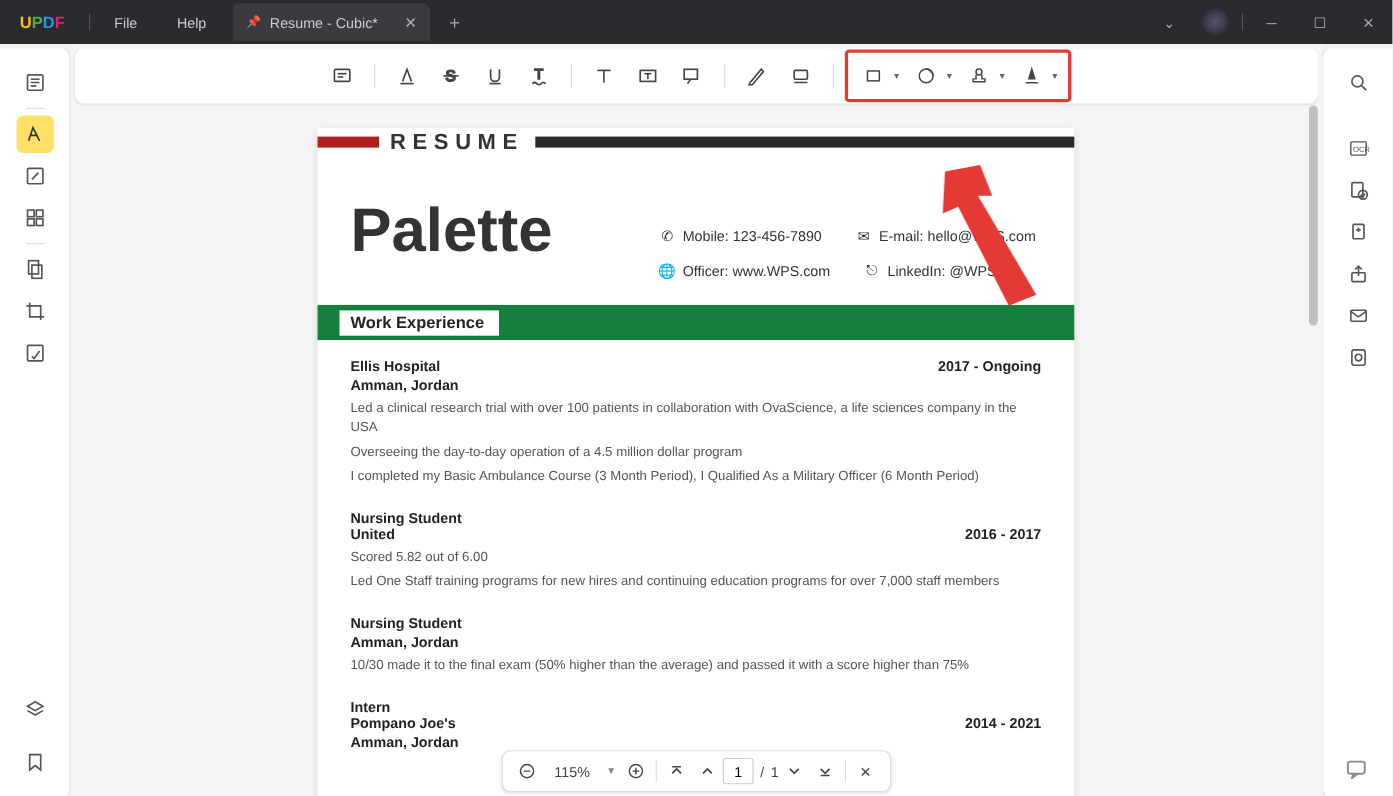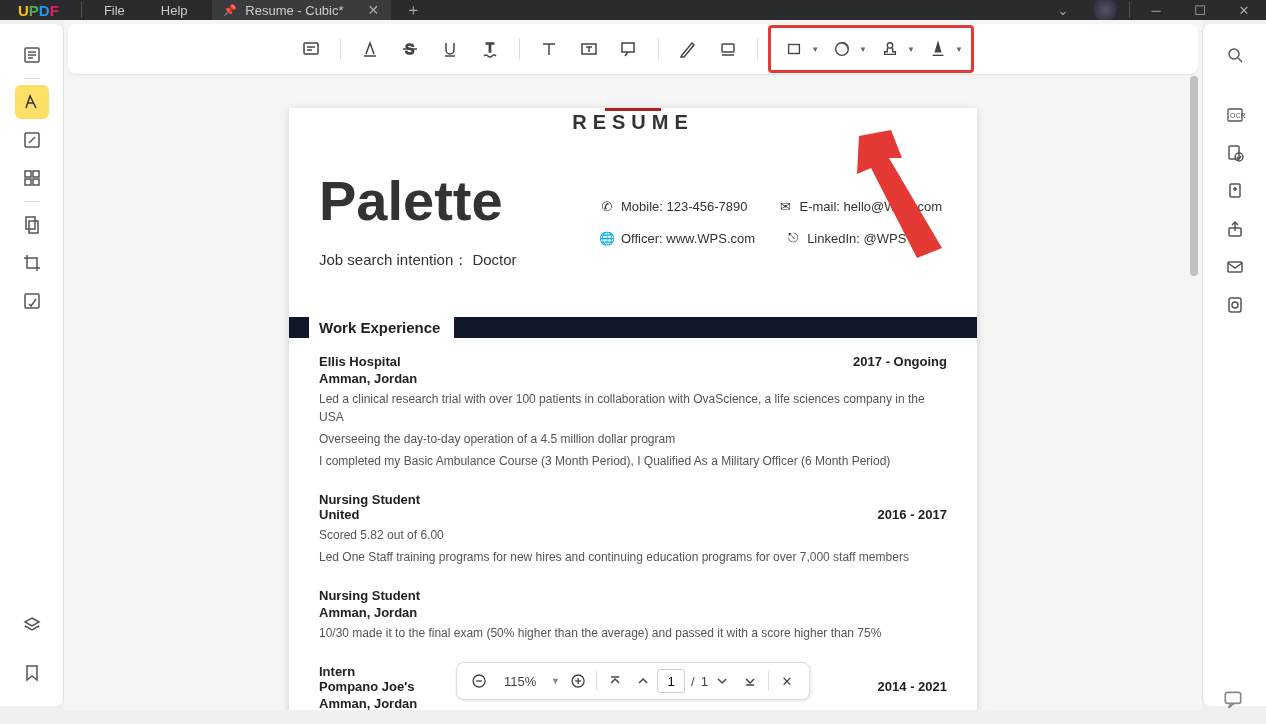--- a/index.html
+++ b/index.html
@@ -1,19 +1,19 @@
 <!DOCTYPE html>
 <html><head>
 <meta charset="utf-8">
 <style>
 * { margin:0; padding:0; box-sizing:border-box; font-family:-apple-system,BlinkMacSystemFont,"Segoe UI",Arial,sans-serif; }
 body { width:1266px; height:724px; background:#f0f0f0; overflow:hidden; position:relative; }
 
 
-.titlebar { height:20px; background:#2a2b2e; display:flex; align-items:center; color:#ccc; font-size:13px; }
+.titlebar { height:40px; background:#2a2b2e; display:flex; align-items:center; color:#ccc; font-size:13px; }
 .logo { padding:0 18px; font-weight:bold; font-size:15px; }
 .logo .u{color:#ffc107}.logo .p{color:#4caf50}.logo .d{color:#2196f3}.logo .f{color:#e91e63}
 .tbsep{width:1px;height:16px;background:#555;margin:0 4px;}
 .menu-item{padding:0 18px;cursor:pointer;}
 .tab{background:#3a3b3e;height:34px;display:flex;align-items:center;padding:0 12px;border-radius:6px 6px 0 0;margin-left:6px;}
 .tab .pin{margin-right:8px;color:#888;font-size:11px;}
 .tab .close{margin-left:24px;color:#aaa;font-size:14px;cursor:pointer;}
 .newtab{padding:0 14px;color:#aaa;font-size:16px;cursor:pointer;}
 .titlebar-right{margin-left:auto;display:flex;align-items:center;}
 .tr-btn{width:44px;height:34px;display:flex;align-items:center;justify-content:center;color:#aaa;cursor:pointer;font-size:13px;}
@@ -46,21 +46,21 @@
 .resume-bar .red{width:56px;height:10px;background:#b02020;}
 .resume-bar .title{padding:0 10px;font-size:20px;font-weight:bold;letter-spacing:6px;color:#333;}
 .resume-bar .line{flex:1;height:10px;background:#2a2a2a;}
 .head{padding:34px 30px 20px 30px;}
 .name{font-size:56px;font-weight:bold;color:#333;}
 .contacts{position:absolute;top:90px;left:310px;right:30px;}
 .crow{display:flex;gap:30px;margin-bottom:16px;font-size:13px;color:#333;}
 .crow .ci{width:16px;height:16px;display:inline-flex;align-items:center;justify-content:center;color:#333;margin-right:6px;}
 .crow span{display:flex;align-items:center;}
 .job{font-size:15px;color:#333;margin-top:18px;}
-.sect-head{height:21px;background:#0f172a;display:flex;align-items:center;margin-top:27px;}
+.sect-head{height:32px;background:#15803d;display:flex;align-items:center;margin-top:16px;}
 .sect-head .tab-w{background:#fff;padding:3px 14px 3px 10px;font-size:15px;font-weight:bold;color:#222;margin-left:20px;}
 .entry{padding:16px 30px 6px 30px;font-size:13px;color:#222;}
 .entry .row1{display:flex;justify-content:space-between;font-weight:bold;}
 .entry .sub{font-weight:bold;margin-top:2px;}
 .entry .bullet{color:#555;font-size:12px;margin-top:4px;line-height:1.5;}
 
 
 .scrollbar{position:absolute;right:4px;top:56px;width:8px;height:200px;background:#c0c0c0;border-radius:4px;}
 
 
@@ -272,28 +272,27 @@
                 <line x1="4" y1="17" x2="16" y2="17"></line>
               </svg>
             </div>
             <span class="caret">▼</span>
           </div>
       </div>
     </div>
 
     <div class="doc-wrap">
       <div class="page">
-        <div class="resume-bar" style="margin-top:24px;flex-direction:column;">
+        <div class="resume-bar" style="margin-top:12px;">
           <div class="red"></div>
           <div class="title">RESUME</div>
           <div class="line"></div>
         </div>
         <div class="head">
           <div class="name">Palette</div>
-          <div class="job"><span>Job search intention：</span> <span>Doctor</span></div>
         </div>
         <div class="contacts">
           <div class="crow">
             <span>
                 <span class="ci">✆</span>
                 <span>Mobile: 123-456-7890</span>
               </span>
             <span>
                 <span class="ci">✉</span>
                 <span>E-mail: hello@WPS.com</span>

